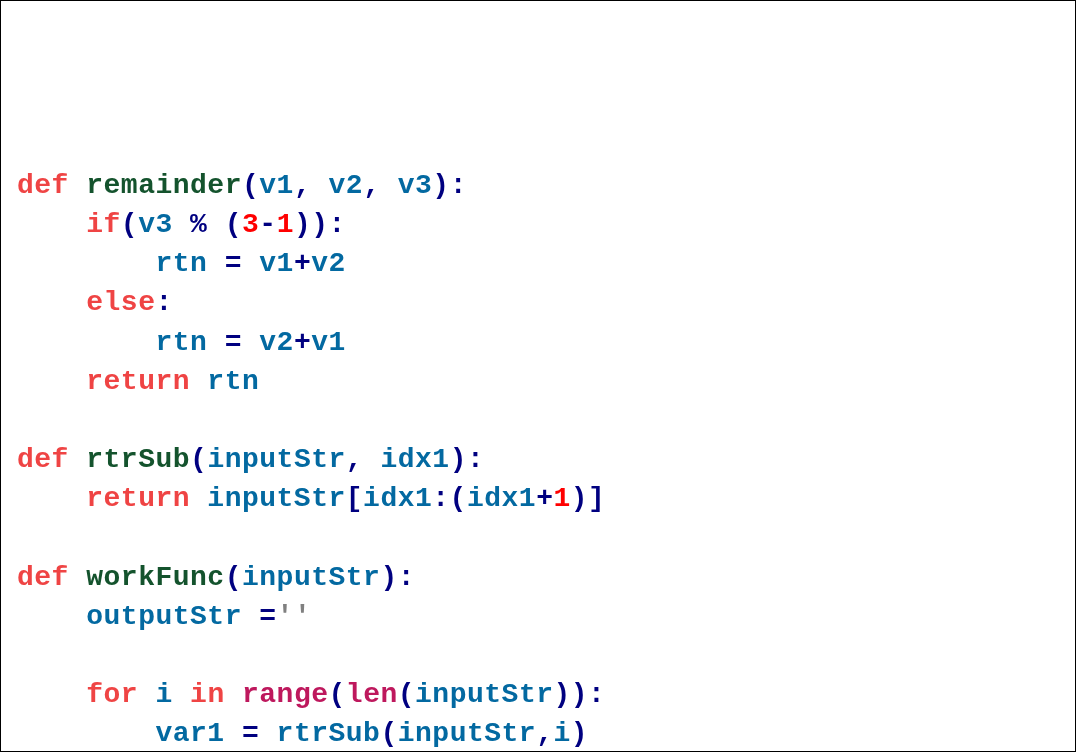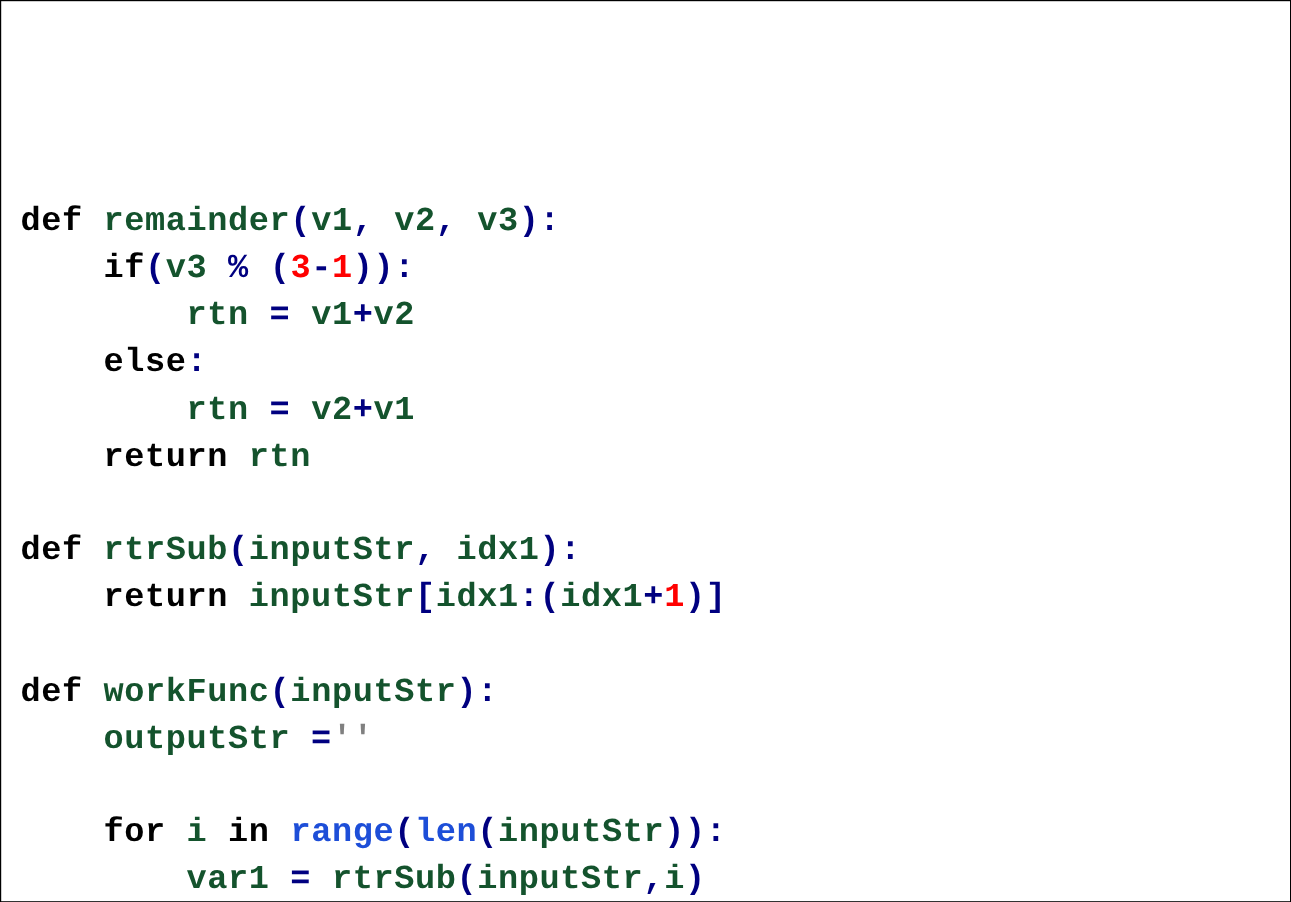--- a/index.html
+++ b/index.html
@@ -17,36 +17,36 @@
       border: 1px solid #000000;
       width: 1076px;
       height: 752px;
       white-space: pre;
       letter-spacing: 0.5px;
     }
     .code-container {
       position: relative;
     }
     .kw {
-      color: #000000;
+      color: #ef4444;
     }
     .func {
       color: #14532d;
     }
     .paren {
       color: #000080;
     }
     .builtin {
-      color: #1d4ed8;
+      color: #be185d;
     }
     .op {
       color: #000080;
     }
     .id {
-      color: #14532d;
+      color: #0369a1;
     }
     .num {
       color: #ff0000;
     }
     .str {
       color: #808080;
     }
   </style>
 </head>
 <body>

